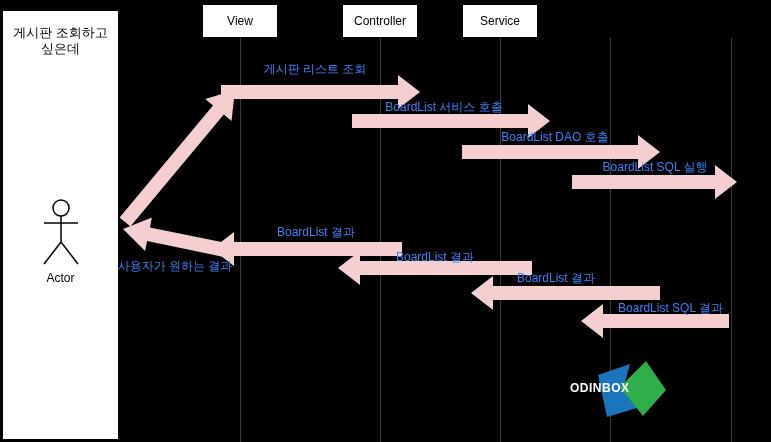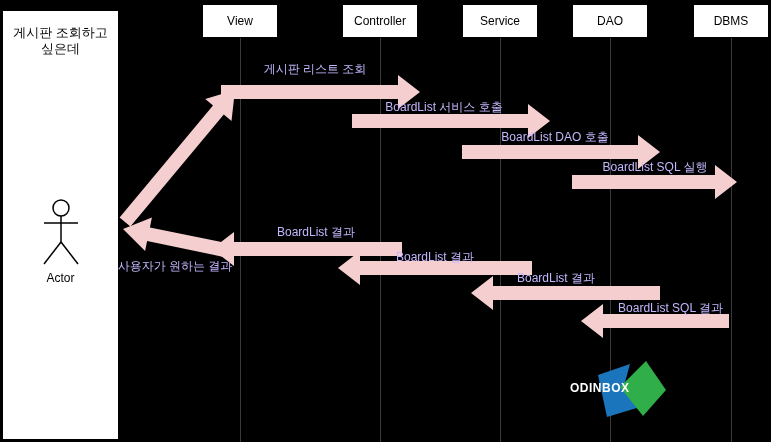--- a/index.html
+++ b/index.html
@@ -72,21 +72,21 @@
     left: 0; top: 0;
     pointer-events: none;
   }
 
   
   .msg-label {
     position: absolute;
     transform: translateX(-50%);
     white-space: nowrap;
     font-size: 12px;
-    color: #c4b5fd;
+    color: #3b82f6;
     line-height: 1;
   }
 
   
   .logo-text {
     position: absolute;
     left: 570px; top: 381px;
     font-size: 12px;
     font-weight: bold;
     letter-spacing: 0.5px;
@@ -106,22 +106,20 @@
       <line x1="13" y1="27" x2="47" y2="27" stroke="#000" stroke-width="1.5"></line>
       <line x1="30" y1="46" x2="13" y2="68" stroke="#000" stroke-width="1.5"></line>
       <line x1="30" y1="46" x2="47" y2="68" stroke="#000" stroke-width="1.5"></line>
     </svg>
     <div class="actor-label">Actor</div>
   </div>
 
   <div class="ll-box" style="left:342px;">Controller</div>
   <div class="ll-box" style="left:202px;">View</div>
   <div class="ll-box" style="left:462px;">Service</div>
-  <div class="ll-box" style="left:572px;">DAO</div>
-  <div class="ll-box" style="left:693px;">DBMS</div>
 
   <div class="lifeline" style="left:240px;"></div>
   <div class="lifeline" style="left:380px;"></div>
   <div class="lifeline" style="left:500px;"></div>
   <div class="lifeline" style="left:610px;"></div>
   <div class="lifeline" style="left:731px;"></div>
 
   <svg class="arrow-layer" width="771" height="442" viewBox="0 0 771 442">
 
     <polygon fill="#f5cfd0" points="119.6,217.5 213,105.5 205.3,99.1 235,90 231.5,120.9 223.8,114.5 130.4,226.5"></polygon>

